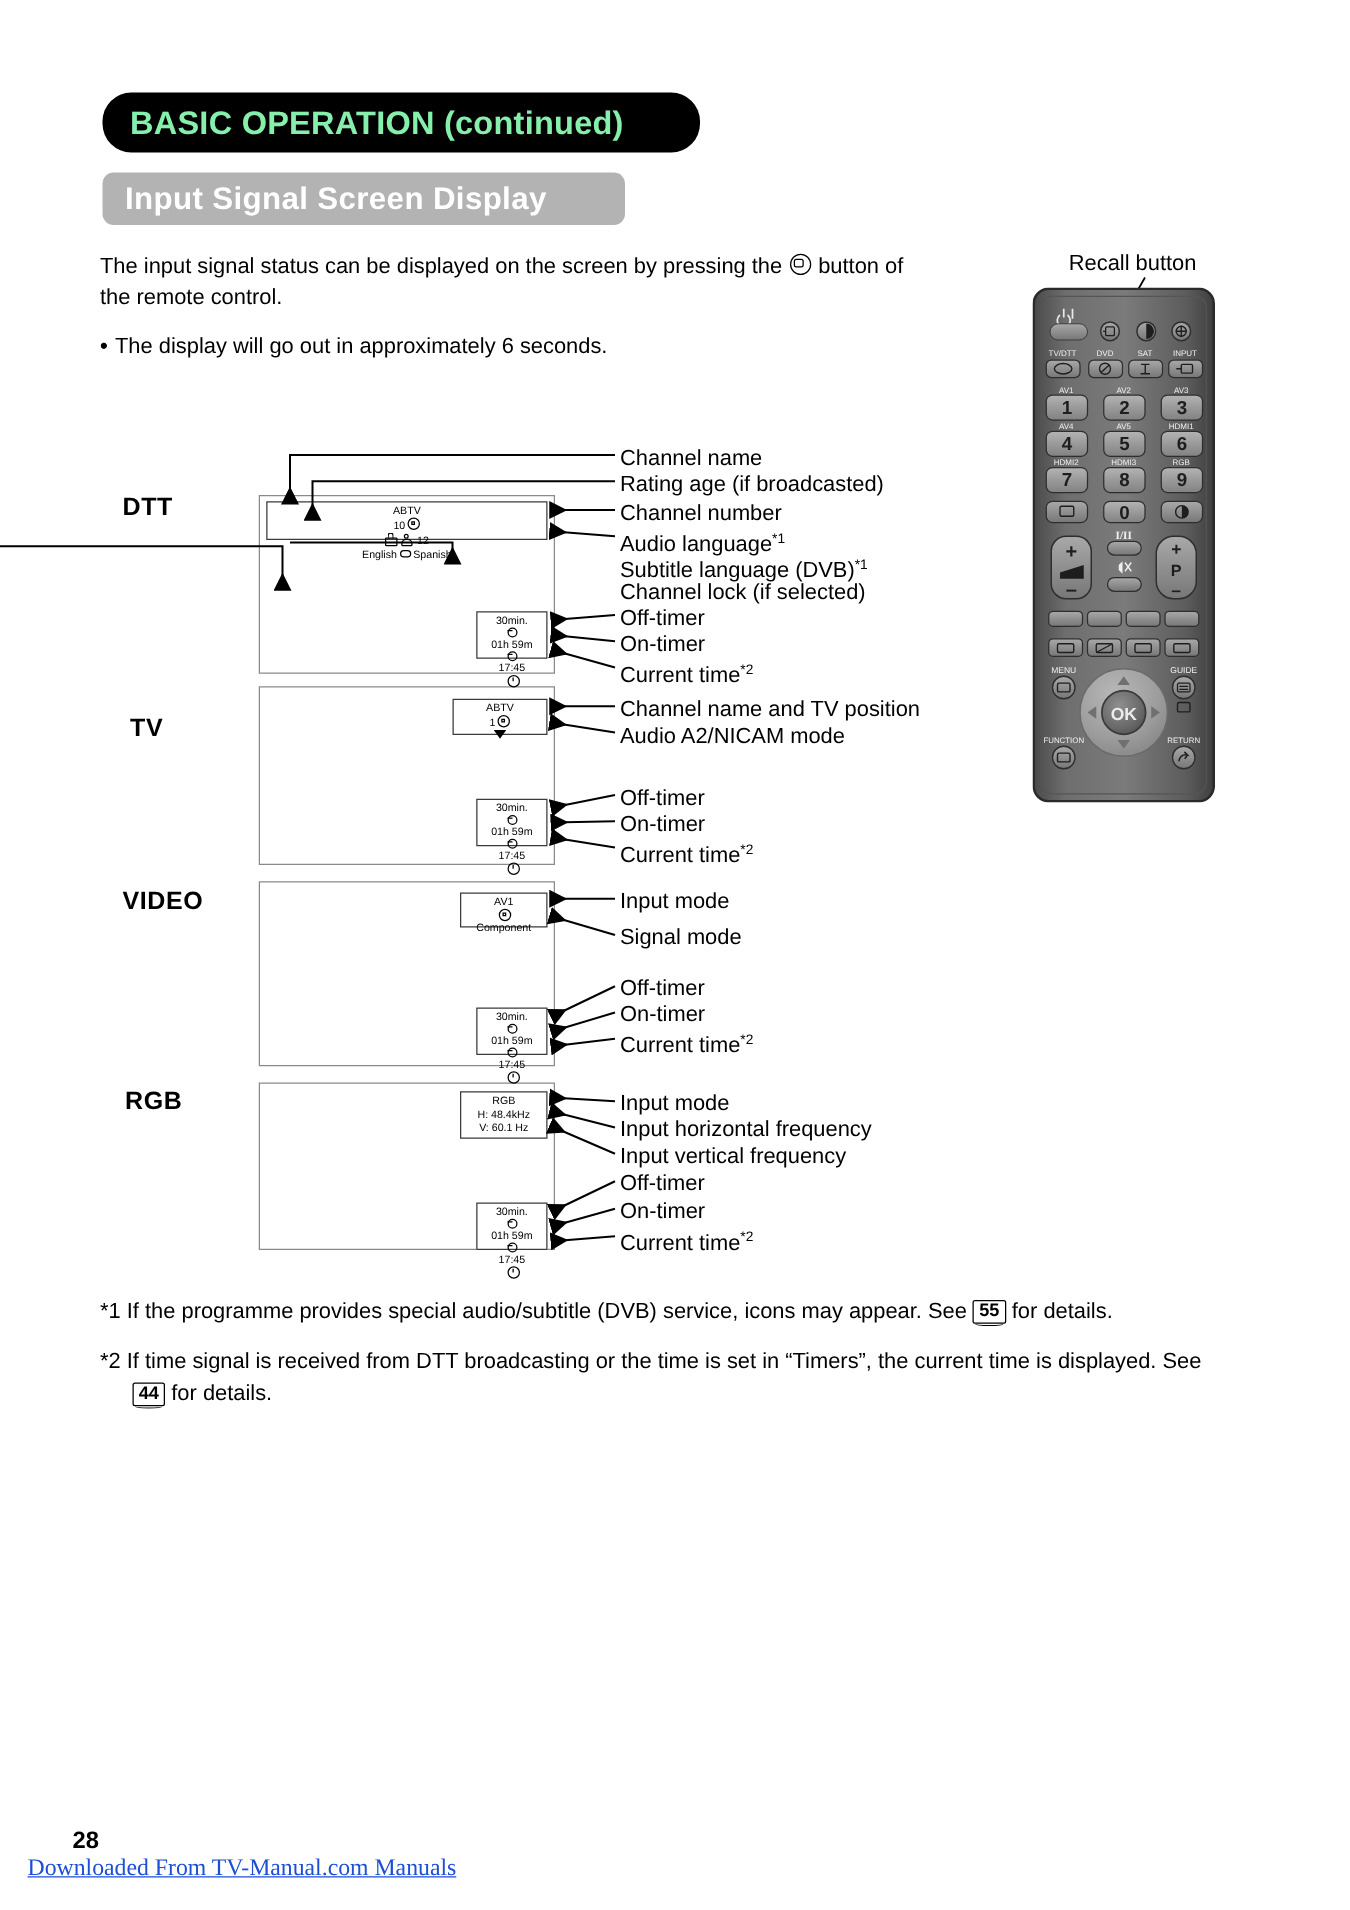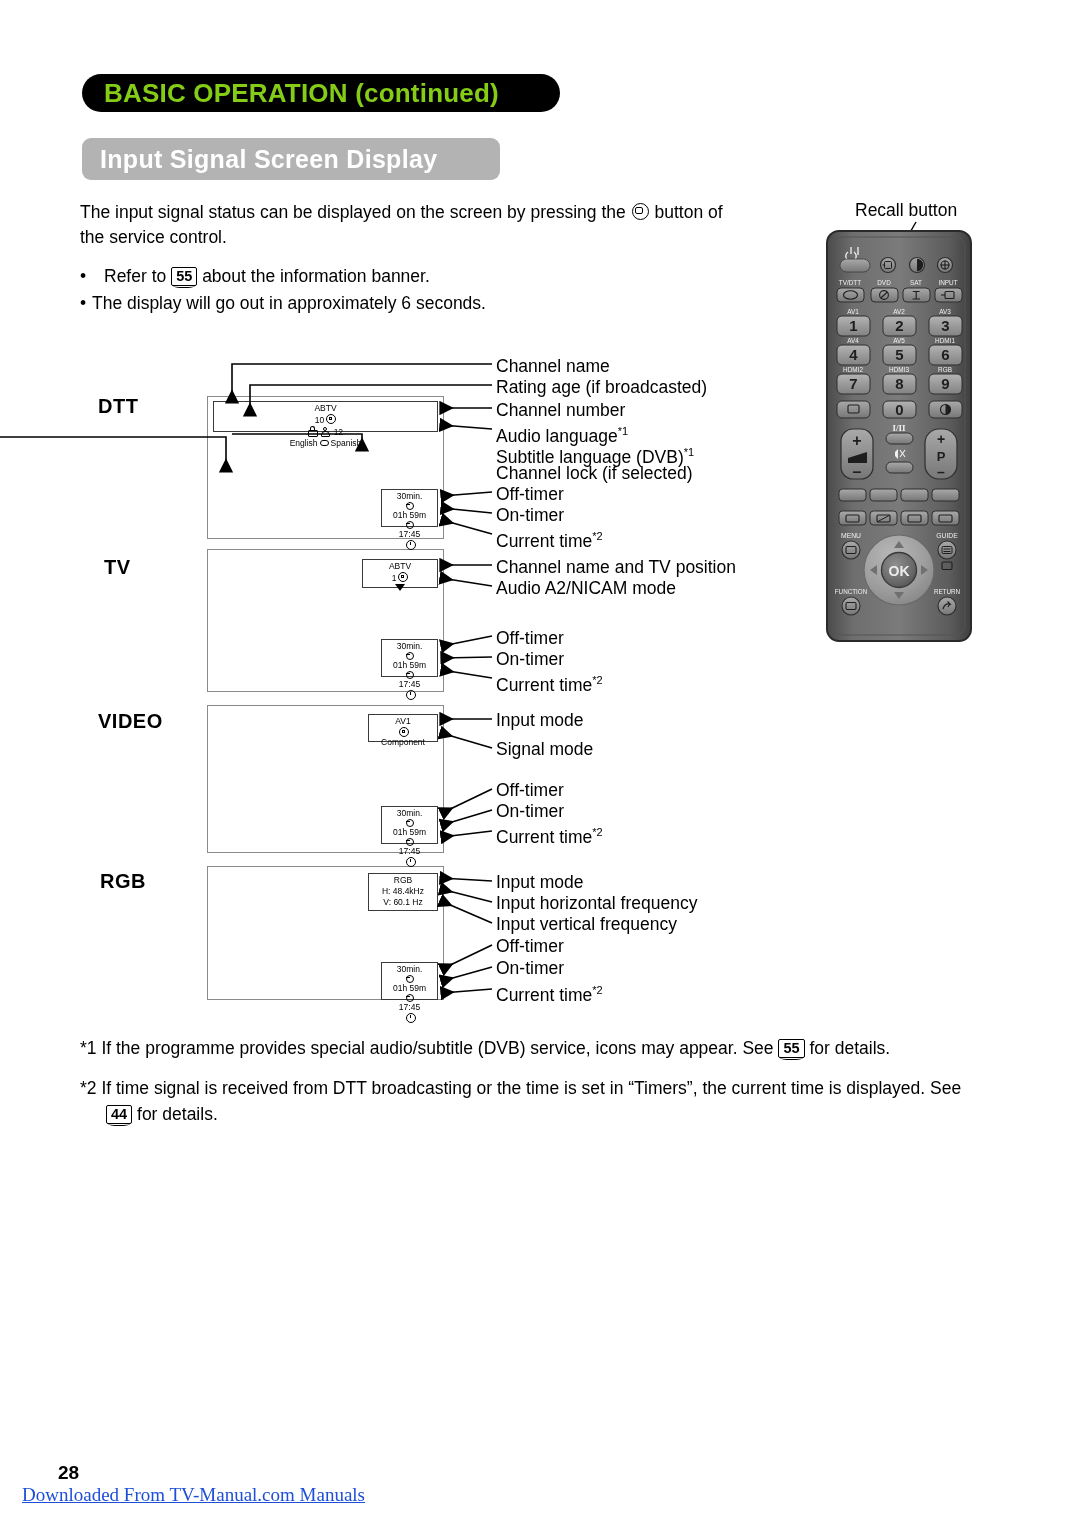--- a/index.html
+++ b/index.html
@@ -15,24 +15,24 @@
     color: #000;
     overflow: hidden;
   }
 
   
   .pill-black {
     position: absolute;
     left: 82px;
     top: 74px;
     width: 478px;
-    height: 38px;
+    height: 48px;
     background: #000;
     border-radius: 23px;
-    color: #84cc16;
+    color: #86efac;
     font-size: 26px;
     font-weight: bold;
     letter-spacing: 0.2px;
     display: flex;
     align-items: center;
     padding-left: 22px;
     box-sizing: border-box;
   }
   .pill-gray {
     position: absolute;
@@ -288,42 +288,37 @@
 <body>
 
 <div class="pill-black">BASIC OPERATION (continued)</div>
 <div class="pill-gray">Input Signal Screen Display</div>
 
 <div class="intro">
   <p class="just">
     <span>The input signal status can be displayed on the screen by pressing the</span>
     <span class="recall-glyph"></span>
     <span>button of</span><br>
-    <span>the service control.</span>
+    <span>the remote control.</span>
   </p>
   <div class="bullets">
     <div class="bullet-row">
       <span class="dot">•</span>
-      <span class="indent">
-        <span>Refer to</span>
-        <span class="pageref">55</span>
-        <span>about the information banner.</span>
-      </span>
     </div>
     <div class="bullet-row">
       <span class="dot">•</span>
       <span>The display will go out in approximately 6 seconds.</span>
     </div>
   </div>
 </div>
 
 <div class="recall-caption">Recall button</div>
 
 <div class="mode-label" style="left:98px; top:395px;">DTT</div>
-<div class="mode-label" style="left:104px; top:556px;">TV</div>
+<div class="mode-label" style="left:104px; top:572px;">TV</div>
 <div class="mode-label" style="left:98px; top:710px;">VIDEO</div>
 <div class="mode-label" style="left:100px; top:870px;">RGB</div>
 
 <div class="screenbox" style="left:207px; top:396px; width:237px; height:143px;"></div>
 <div class="screenbox" style="left:207px; top:549px; width:237px; height:143px;"></div>
 <div class="screenbox" style="left:207px; top:705px; width:237px; height:148px;"></div>
 <div class="screenbox" style="left:207px; top:866px; width:237px; height:134px;"></div>
 
 <div class="osd" style="left:213px; top:401px; width:225px; height:31px;">
   <div class="row">

